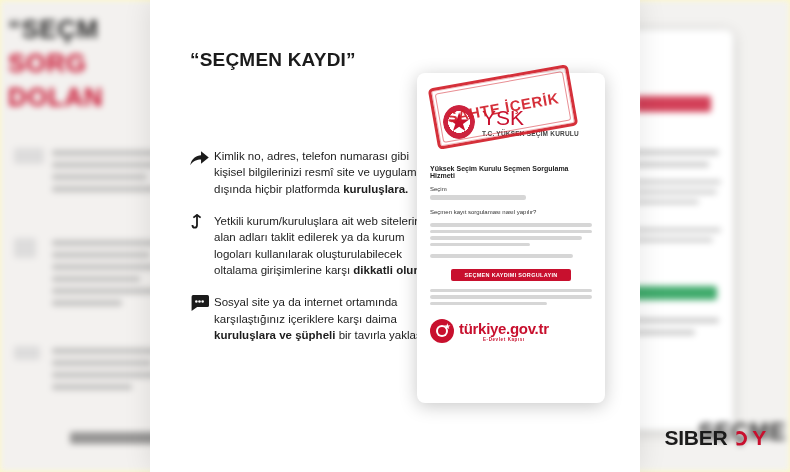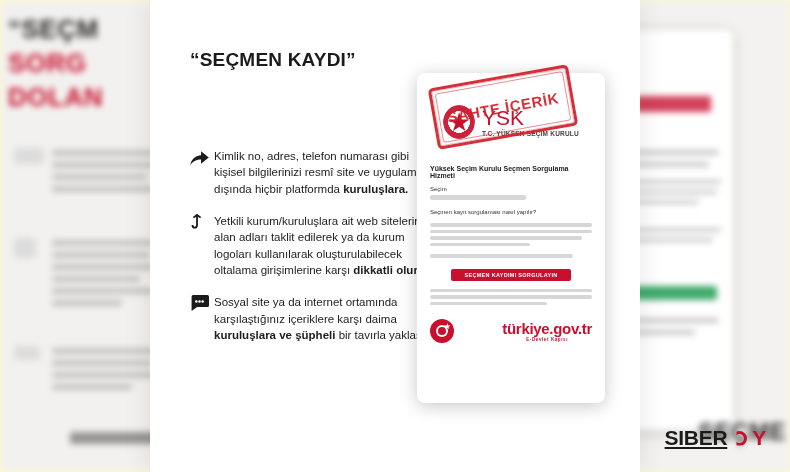--- a/index.html
+++ b/index.html
@@ -220,21 +220,21 @@
     font-size: 5.5px;
     font-weight: 700;
     display: flex;
     align-items: center;
     justify-content: center;
     letter-spacing: .3px;
   }
   .tr-gov {
     display: flex;
     align-items: center;
-    justify-content: space-between;
+    justify-content: flex-start;
     gap: 5px;
     margin-top: 14px;
   }
   .tr-flag {
     width: 24px; height: 24px;
     border-radius: 50%;
     background: #c8102e;
     position: relative;
   }
   .tr-flag:before {
@@ -295,21 +295,21 @@
   }
 
   
   .siberay {
     position: absolute;
     right: 24px; bottom: 22px;
     display: flex;
     align-items: center;
     gap: 4px;
   }
-  .siberay .s1 { font-size: 21px; font-weight: 800; color: #1b1b1b; letter-spacing: -.3px; text-decoration: underline; }
+  .siberay .s1 { font-size: 21px; font-weight: 800; color: #1b1b1b; letter-spacing: -.3px; }
   .siberay .s2 { font-size: 21px; font-weight: 800; color: #c8102e; letter-spacing: -.3px; }
   .siberay .moon {
     position: relative;
     width: 15px; height: 15px;
     margin: 0 1px;
   }
   .siberay .moon:before {
     content: "";
     position: absolute;
     inset: 0;

